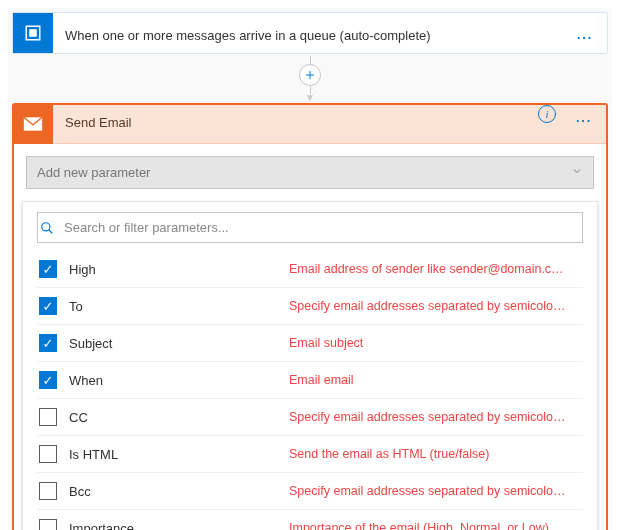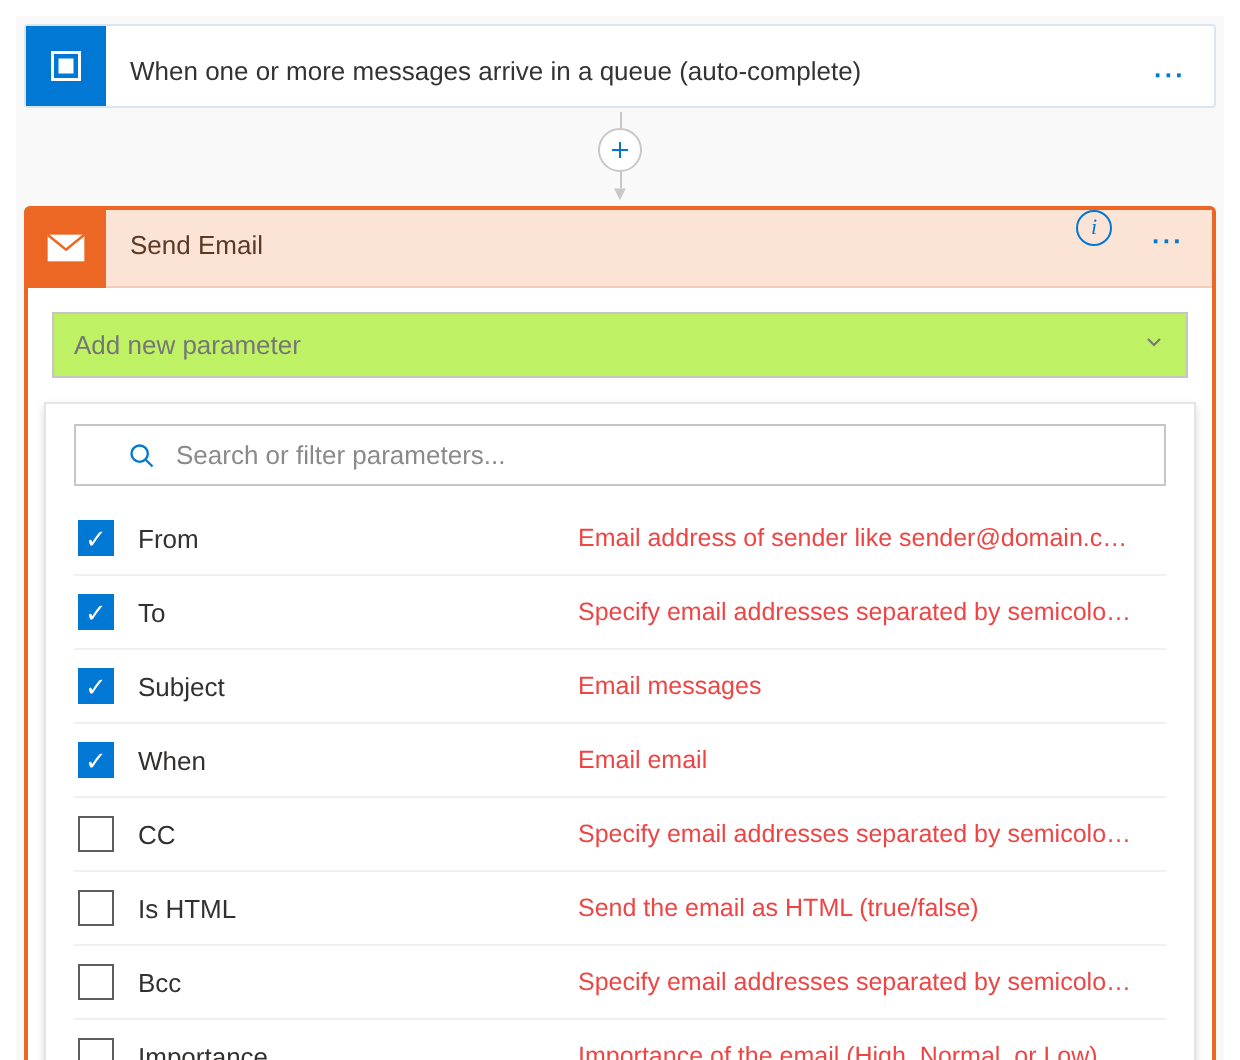--- a/index.html
+++ b/index.html
@@ -97,21 +97,21 @@
     color: #0078d4;
     font-style: italic;
     font-family: Georgia, serif;
     margin-right: 6px;
     cursor: pointer;
   }
 
   .param-select {
     margin: 12px;
     border: 1px solid #c8c6c4;
-    background: #bef264;
+    background: #e5e5e5;
     display: flex;
     align-items: center;
     padding: 8px 10px;
     color: #767676;
     cursor: pointer;
   }
   .param-select .chev {
     color: #767676;
   }
 
@@ -121,21 +121,21 @@
     background: #fff;
     box-shadow: 0 2px 4px rgba(0,0,0,.15);
     border: 1px solid #e5e5e5;
     padding: 10px 14px 4px;
     position: relative;
   }
   .search-box {
     border: 1px solid #c8c6c4;
     display: flex;
     align-items: center;
-    padding: 6px 26px;
+    padding: 6px 2px;
     margin-bottom: 8px;
   }
   .search-box input {
     border: none; outline: none;
     flex: 1;
     font-size: 13px;
     color: #323130;
   }
   .search-box input::placeholder { color: #8a8a8a; }
   .search-icon { color: #0078d4; margin-right: 8px; display:flex; }
@@ -229,32 +229,32 @@
           <svg width="14" height="14" viewBox="0 0 24 24" fill="none" stroke="#0078d4" stroke-width="2">
               <circle cx="10" cy="10" r="7"></circle>
               <path d="M21 21l-6-6"></path>
             </svg>
         </span>
         <input type="text" placeholder="Search or filter parameters..." style="">
       </div>
       <div id="param-list">
           <div class="param-row">
             <div class="check checked">✓</div>
-            <div class="param-label">From</div>
+            <div class="param-label">High</div>
             <div class="param-desc">Email address of sender like sender@domain.c…</div>
           </div>
           <div class="param-row">
             <div class="check checked">✓</div>
             <div class="param-label">To</div>
             <div class="param-desc">Specify email addresses separated by semicolo…</div>
           </div>
           <div class="param-row">
             <div class="check checked">✓</div>
             <div class="param-label">Subject</div>
-            <div class="param-desc">Email messages</div>
+            <div class="param-desc">Email subject</div>
           </div>
           <div class="param-row">
             <div class="check checked">✓</div>
             <div class="param-label">When</div>
             <div class="param-desc">Email email</div>
           </div>
           <div class="param-row">
             <div class="check"></div>
             <div class="param-label">CC</div>
             <div class="param-desc">Specify email addresses separated by semicolo…</div>

